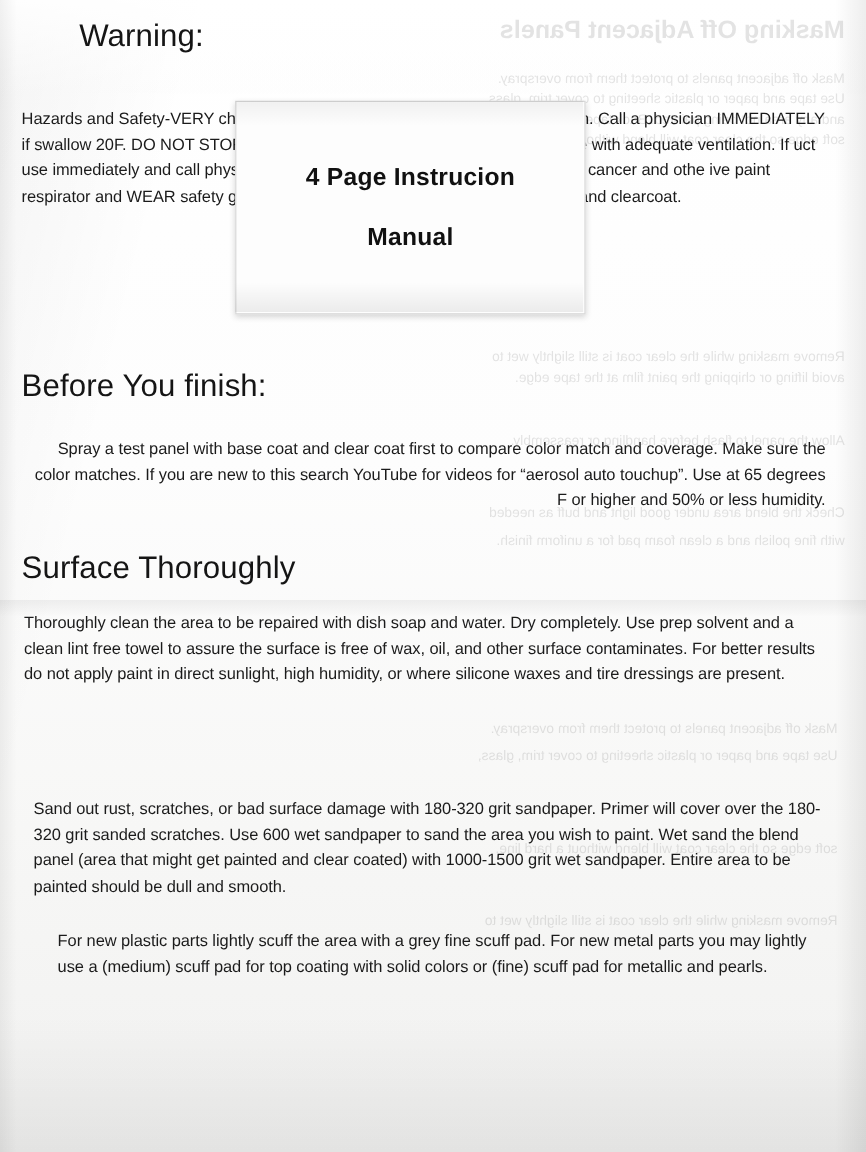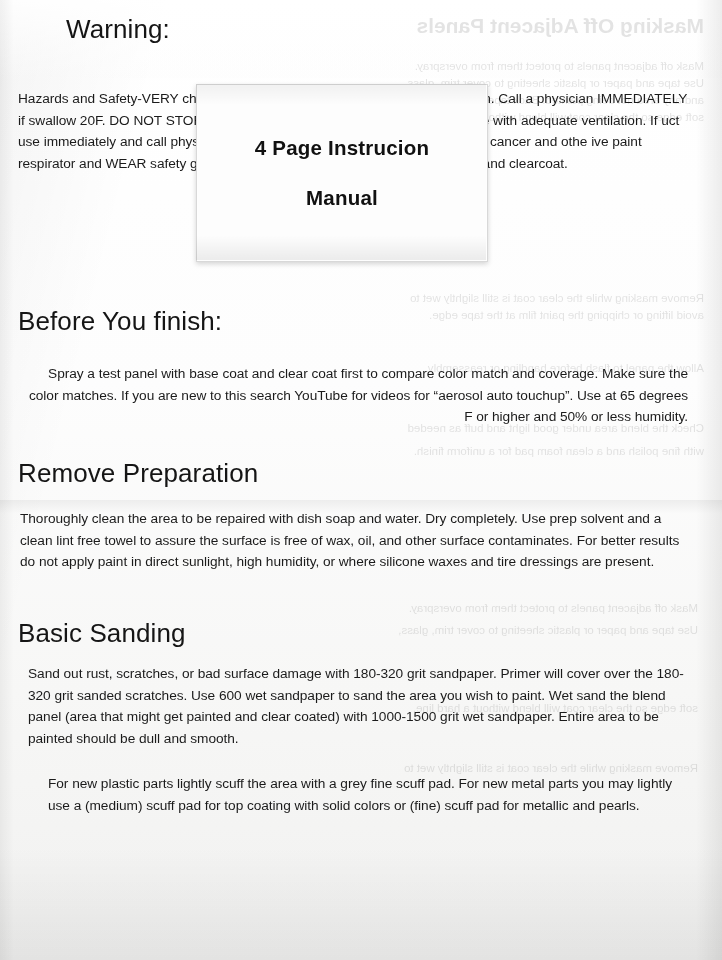--- a/index.html
+++ b/index.html
@@ -156,24 +156,23 @@
   </div>
 
   <div id="content">
 
     <div class="h1" style="left:18px; top:14px;margin-left:48px;">Warning:</div>
     <div class="para" style="left:18px; top:88px; width:672px;">Hazards and Safety-VERY                                        ch-up paint including primer and clearcoats an                                      dren. Call a physician IMMEDIATELY if swallow                                      20F. DO NOT STORE IN CAR and avoid freezing.                                      per disposal. Use with adequate ventilation. If                                      uct use immediately and call physician. This produ                                    alifornia to cause birth defects, cancer and othe                                      ive paint respirator and WEAR safety goggles wh                                      eyes. This includes the primer, paint and clearcoat.</div>
 
     <div class="h1" style="left:18px; top:306px;">Before You finish:</div>
     <div class="para" style="left:20px; top:363px; width:668px;text-align:right;">Spray a test panel with base coat and clear coat first to compare color match and coverage. Make sure the color matches.  If you are new to this search YouTube for videos for “aerosol auto touchup”.  Use at 65 degrees F or higher and 50% or less humidity.</div>
 
-    <div class="h1" style="left:18px; top:458px;">Remove Preparation</div>
+    <div class="h1" style="left:18px; top:458px;">Surface Thoroughly</div>
     <div class="para" style="left:20px; top:508px; width:668px;">Thoroughly clean the area to be repaired with dish soap and water.  Dry completely. Use prep solvent and a clean lint free towel to assure the surface is free of wax, oil, and other surface contaminates. For better results do not apply paint in direct sunlight, high humidity, or where silicone waxes and tire dressings are present.</div>
 
-    <div class="h1" style="left:18px; top:618px;">Basic Sanding</div>
     <div class="para" style="left:28px; top:663px; width:660px;">Sand out rust, scratches, or bad surface damage with 180-320 grit sandpaper. Primer will cover over the 180-320 grit sanded scratches. Use 600 wet sandpaper to sand the area you wish to paint. Wet sand the blend panel (area that might get painted and clear coated) with 1000-1500 grit wet sandpaper. Entire area to be painted should be dull and smooth.</div>
     <div class="para" style="left:28px; top:773px; width:648px;margin-left:20px;">For new plastic parts lightly scuff the area with a grey fine scuff pad. For new metal parts you may lightly use a (medium) scuff pad for top coating with solid colors or (fine) scuff pad for metallic and pearls.</div>
 
   </div>
 
   <div id="sticker">
     <div class="line">4 Page Instrucion</div>
     <div class="line">Manual</div>
   </div>
   <div class="sticker-edge"></div>

